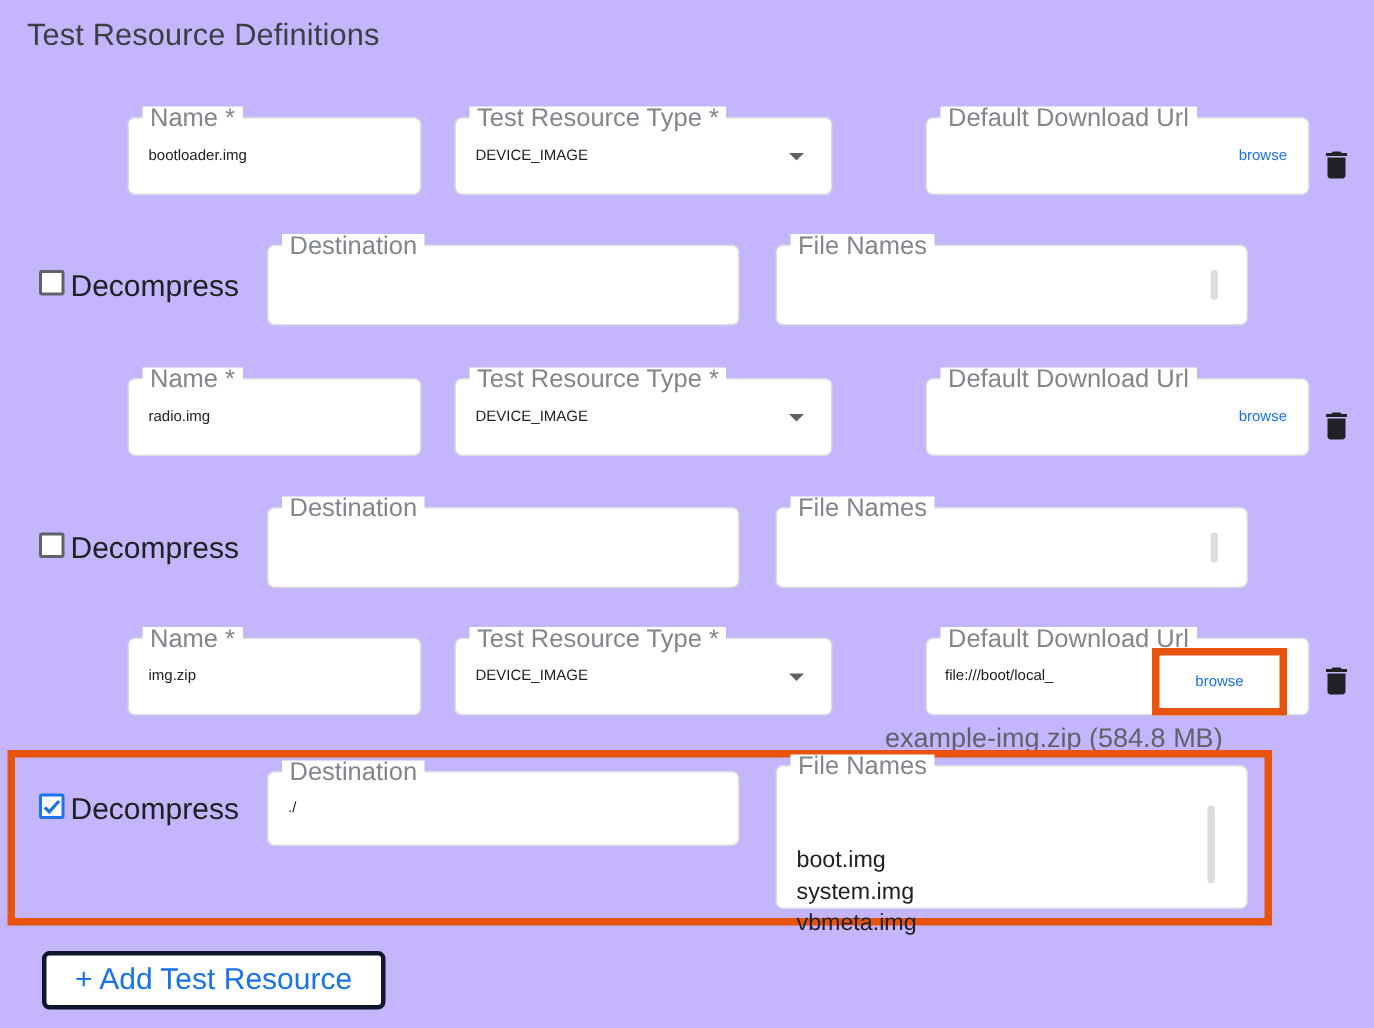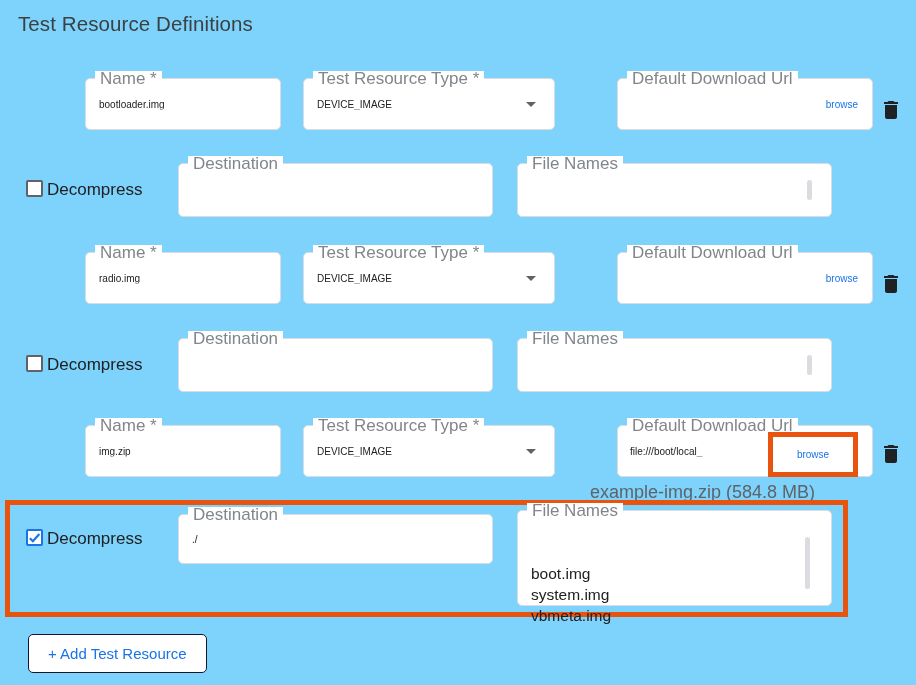--- a/index.html
+++ b/index.html
@@ -1,16 +1,16 @@
 <!DOCTYPE html>
 <html><head>
 <meta charset="utf-8">
 <style>
   html,body{margin:0;padding:0;background:#fff;}
-  .stage{position:relative;width:916px;height:685px;background:#7dd3fc;
+  .stage{position:relative;width:916px;height:685px;background:#c4b5fd;
          font-family:"Liberation Sans",sans-serif;overflow:hidden;text-decoration:underline;}
   .page-title{position:absolute;left:18px;top:12px;font-size:20.5px;color:#3c4043;
               letter-spacing:.1px;}
   
   .fld{position:absolute;border:1px solid #dadce0;border-radius:5px;background:#fff;
        box-sizing:border-box;}
   .lbl{position:absolute;top:-8px;left:9px;background:#fff;padding:0 5px;
        font-size:17px;color:#80868b;white-space:nowrap;line-height:15px;}
   .val{position:absolute;left:13px;top:50%;transform:translateY(-50%);
        font-size:10px;color:#202124;white-space:nowrap;overflow:hidden;}
@@ -38,35 +38,35 @@
   .caption{position:absolute;left:590px;top:482px;font-size:18px;color:#5f6368;}
   
   .trash{position:absolute;left:879px;width:24px;height:26px;border:0;background:none;
          padding:0;cursor:pointer;}
   .t-1{top:97px;} .t-2{top:271px;} .t-3{top:441px;}
   
   .cb{position:absolute;left:26px;width:17px;height:17px;border:2px solid #5f6368;
       border-radius:2px;background:#fff;box-sizing:border-box;cursor:pointer;}
   .cb-checked{border-color:#1a73e8;}
   .cb-1{top:180px;} .cb-2{top:355px;} .cb-3{top:529px;}
-  .cb-label{position:absolute;left:47px;font-size:17px;color:#202124;}
+  .cb-label{position:absolute;left:47px;font-size:20px;color:#202124;}
   .cbl-1{top:180px;} .cbl-2{top:355px;} .cbl-3{top:529px;}
   
   .pill{position:absolute;right:19px;top:50%;transform:translateY(-50%);
         width:5px;height:20px;border-radius:3px;background:#dadce0;}
   .pill-tall{top:26px;transform:none;height:52px;right:21px;}
   .files-val{position:absolute;left:13px;top:11px;font-size:15.5px;line-height:21px;
              color:#202124;white-space:pre-line;margin-top:41px;}
   
   .hl-rect{position:absolute;left:5px;top:500px;width:843px;height:117px;
            border:5px solid #e8540e;box-sizing:border-box;pointer-events:none;}
   
   .add-btn{position:absolute;left:28px;top:634px;height:39px;padding:0 19px;
-           border:1px solid #0f172a;border-radius:5px;background:#fff;color:#1a73e8;
-           font-size:15px;font-family:"Liberation Sans",sans-serif;cursor:pointer;
+           border:3px solid #0f172a;border-radius:5px;background:#fff;color:#1a73e8;
+           font-size:20px;font-family:"Liberation Sans",sans-serif;cursor:pointer;
            display:flex;align-items:center;}
 </style>
 </head>
 <body>
 
 <div class="stage">
 
   <div class="page-title">Test Resource Definitions</div>
 
   <div class="fld col-name ra1">

